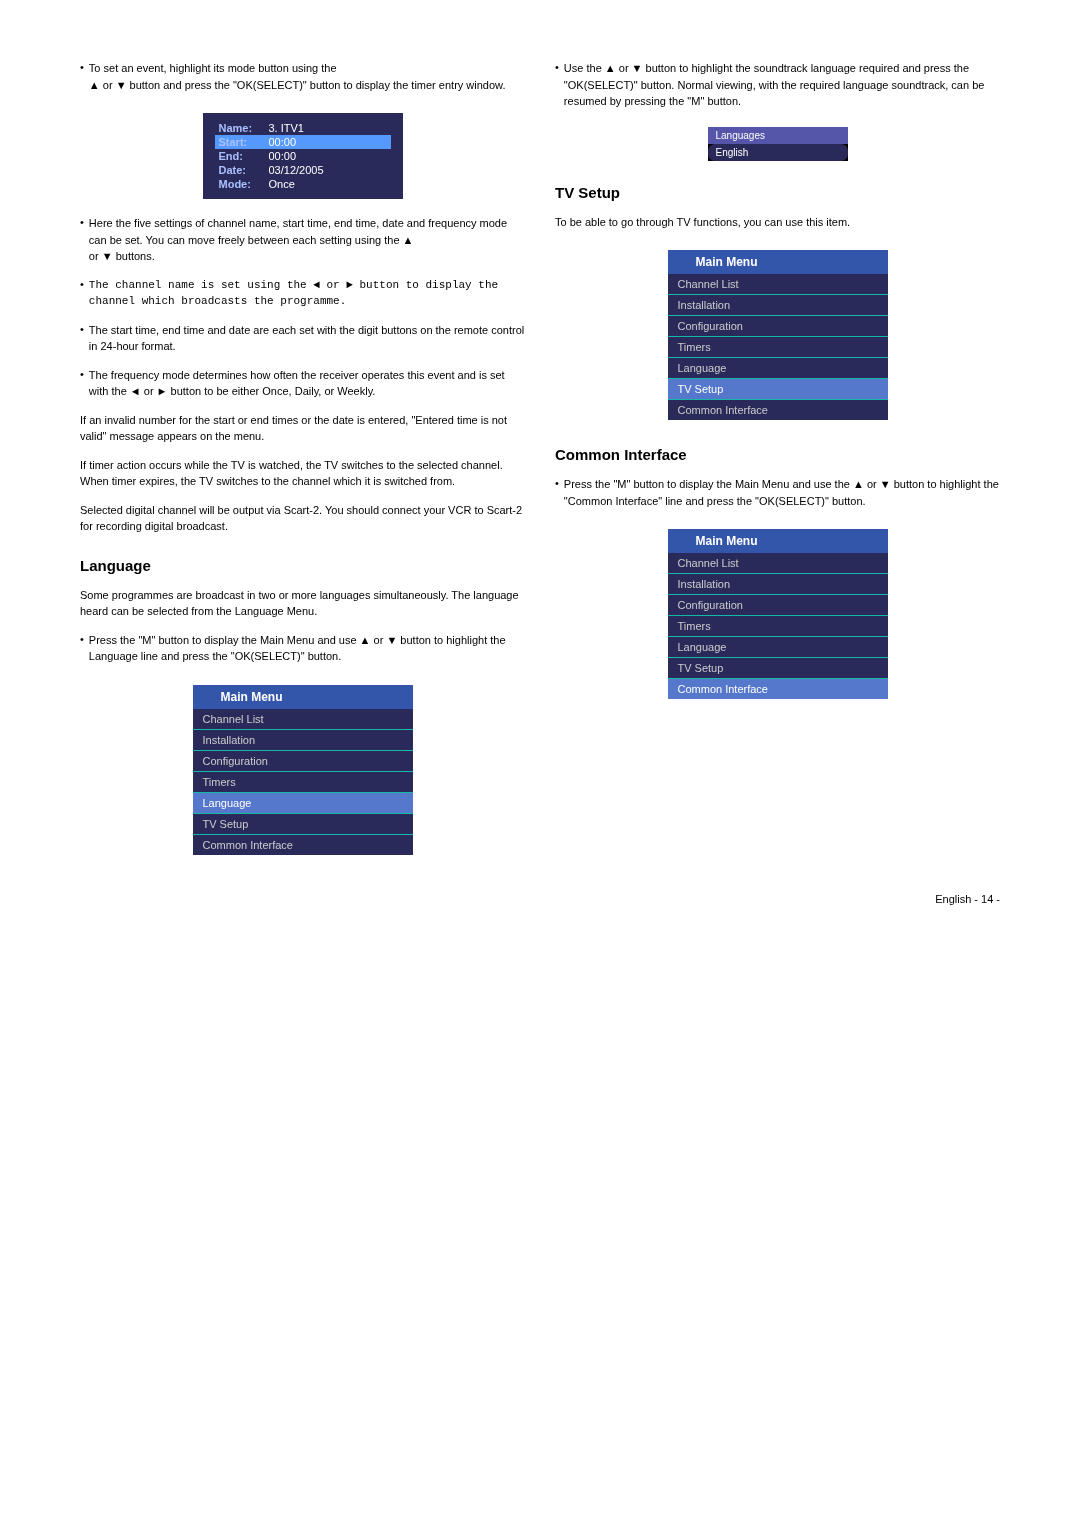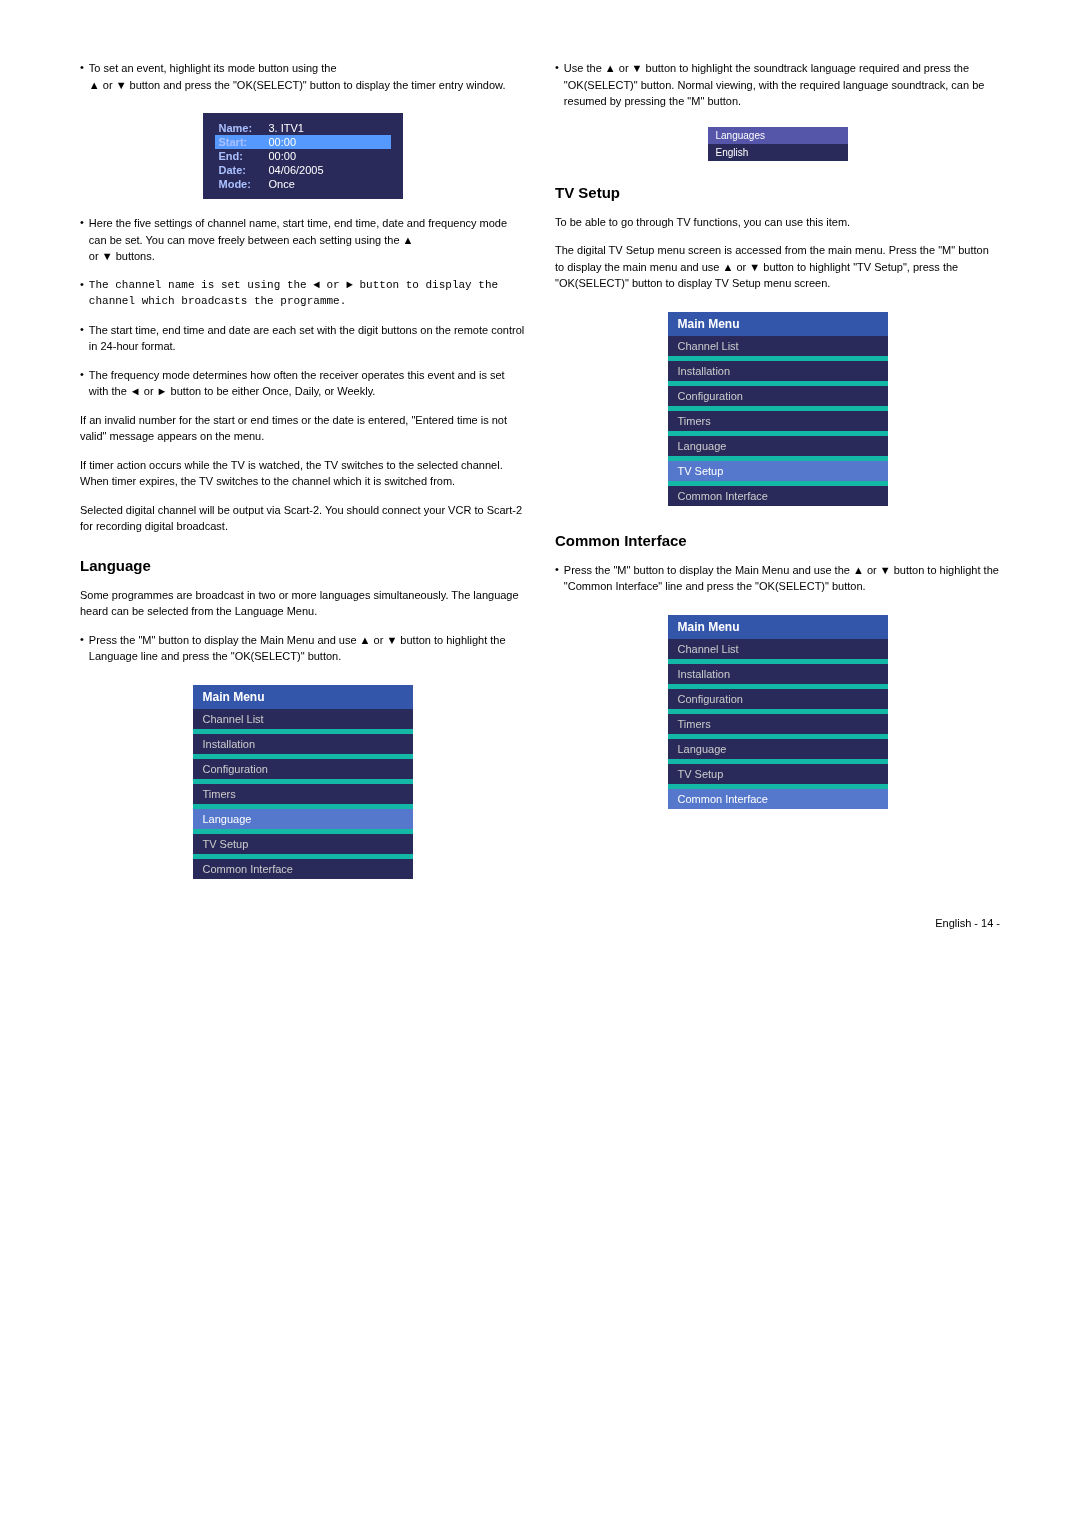--- a/index.html
+++ b/index.html
@@ -93,42 +93,43 @@
     }
     .lang-menu .lang-header {
       background: #5555aa;
       padding: 3px 8px;
       font-size: 10px;
     }
     .lang-menu .lang-item {
       background: #2a2a5a;
       padding: 3px 8px;
       font-size: 10px;
+      border-radius: 7px;
     }
 
     
     .main-menu {
       background: #2a2a5a;
       color: #fff;
       margin: 8px auto;
       width: 220px;
       font-size: 11px;
     }
     .main-menu .menu-header {
       background: #3355aa;
-      padding: 5px 10px;
+      padding: 5px 28px;
       font-weight: bold;
       font-size: 12px;
       color: #fff;
     }
     .main-menu .menu-item {
       padding: 4px 10px;
       font-size: 11px;
       color: #ccc;
-      border-bottom: 5px solid #14b8a6;
+      border-bottom: 1px solid #14b8a6;
     }
     .main-menu .menu-item.highlighted {
       background: #5577cc;
       color: #fff;
     }
     .main-menu .menu-item:last-child {
       border-bottom: none;
     }
 
     .footer-line {
@@ -162,21 +163,21 @@
         <tr class="highlight">
           <td>Start:</td>
           <td>00:00</td>
         </tr>
         <tr>
           <td>End:</td>
           <td>00:00</td>
         </tr>
         <tr>
           <td>Date:</td>
-          <td>04/06/2005</td>
+          <td>03/12/2005</td>
         </tr>
         <tr>
           <td>Mode:</td>
           <td>Once</td>
         </tr>
       </tbody>
         </table>
     </div>
 
     <div class="bullet">
@@ -259,23 +260,20 @@
       <div class="lang-header">Languages</div>
       <div class="lang-item">English</div>
     </div>
 
     <div class="section-title">TV Setup</div>
 
     <p>
       To be able to go through TV functions, you can use this item.
     </p>
 
-    <p>
-      The digital TV Setup menu screen is accessed from the main menu. Press the "<b>M</b>" button to display the main menu and use ▲ or ▼ button to highlight <b>"TV Setup"</b>, press the "<b>OK(SELECT)</b>" button to display TV Setup menu screen.
-    </p>
 
     <div class="main-menu">
       <div class="menu-header">Main Menu</div>
       <div class="menu-item">Channel List</div>
       <div class="menu-item">Installation</div>
       <div class="menu-item">Configuration</div>
       <div class="menu-item">Timers</div>
       <div class="menu-item">Language</div>
       <div class="menu-item highlighted">TV Setup</div>
       <div class="menu-item">Common Interface</div>

